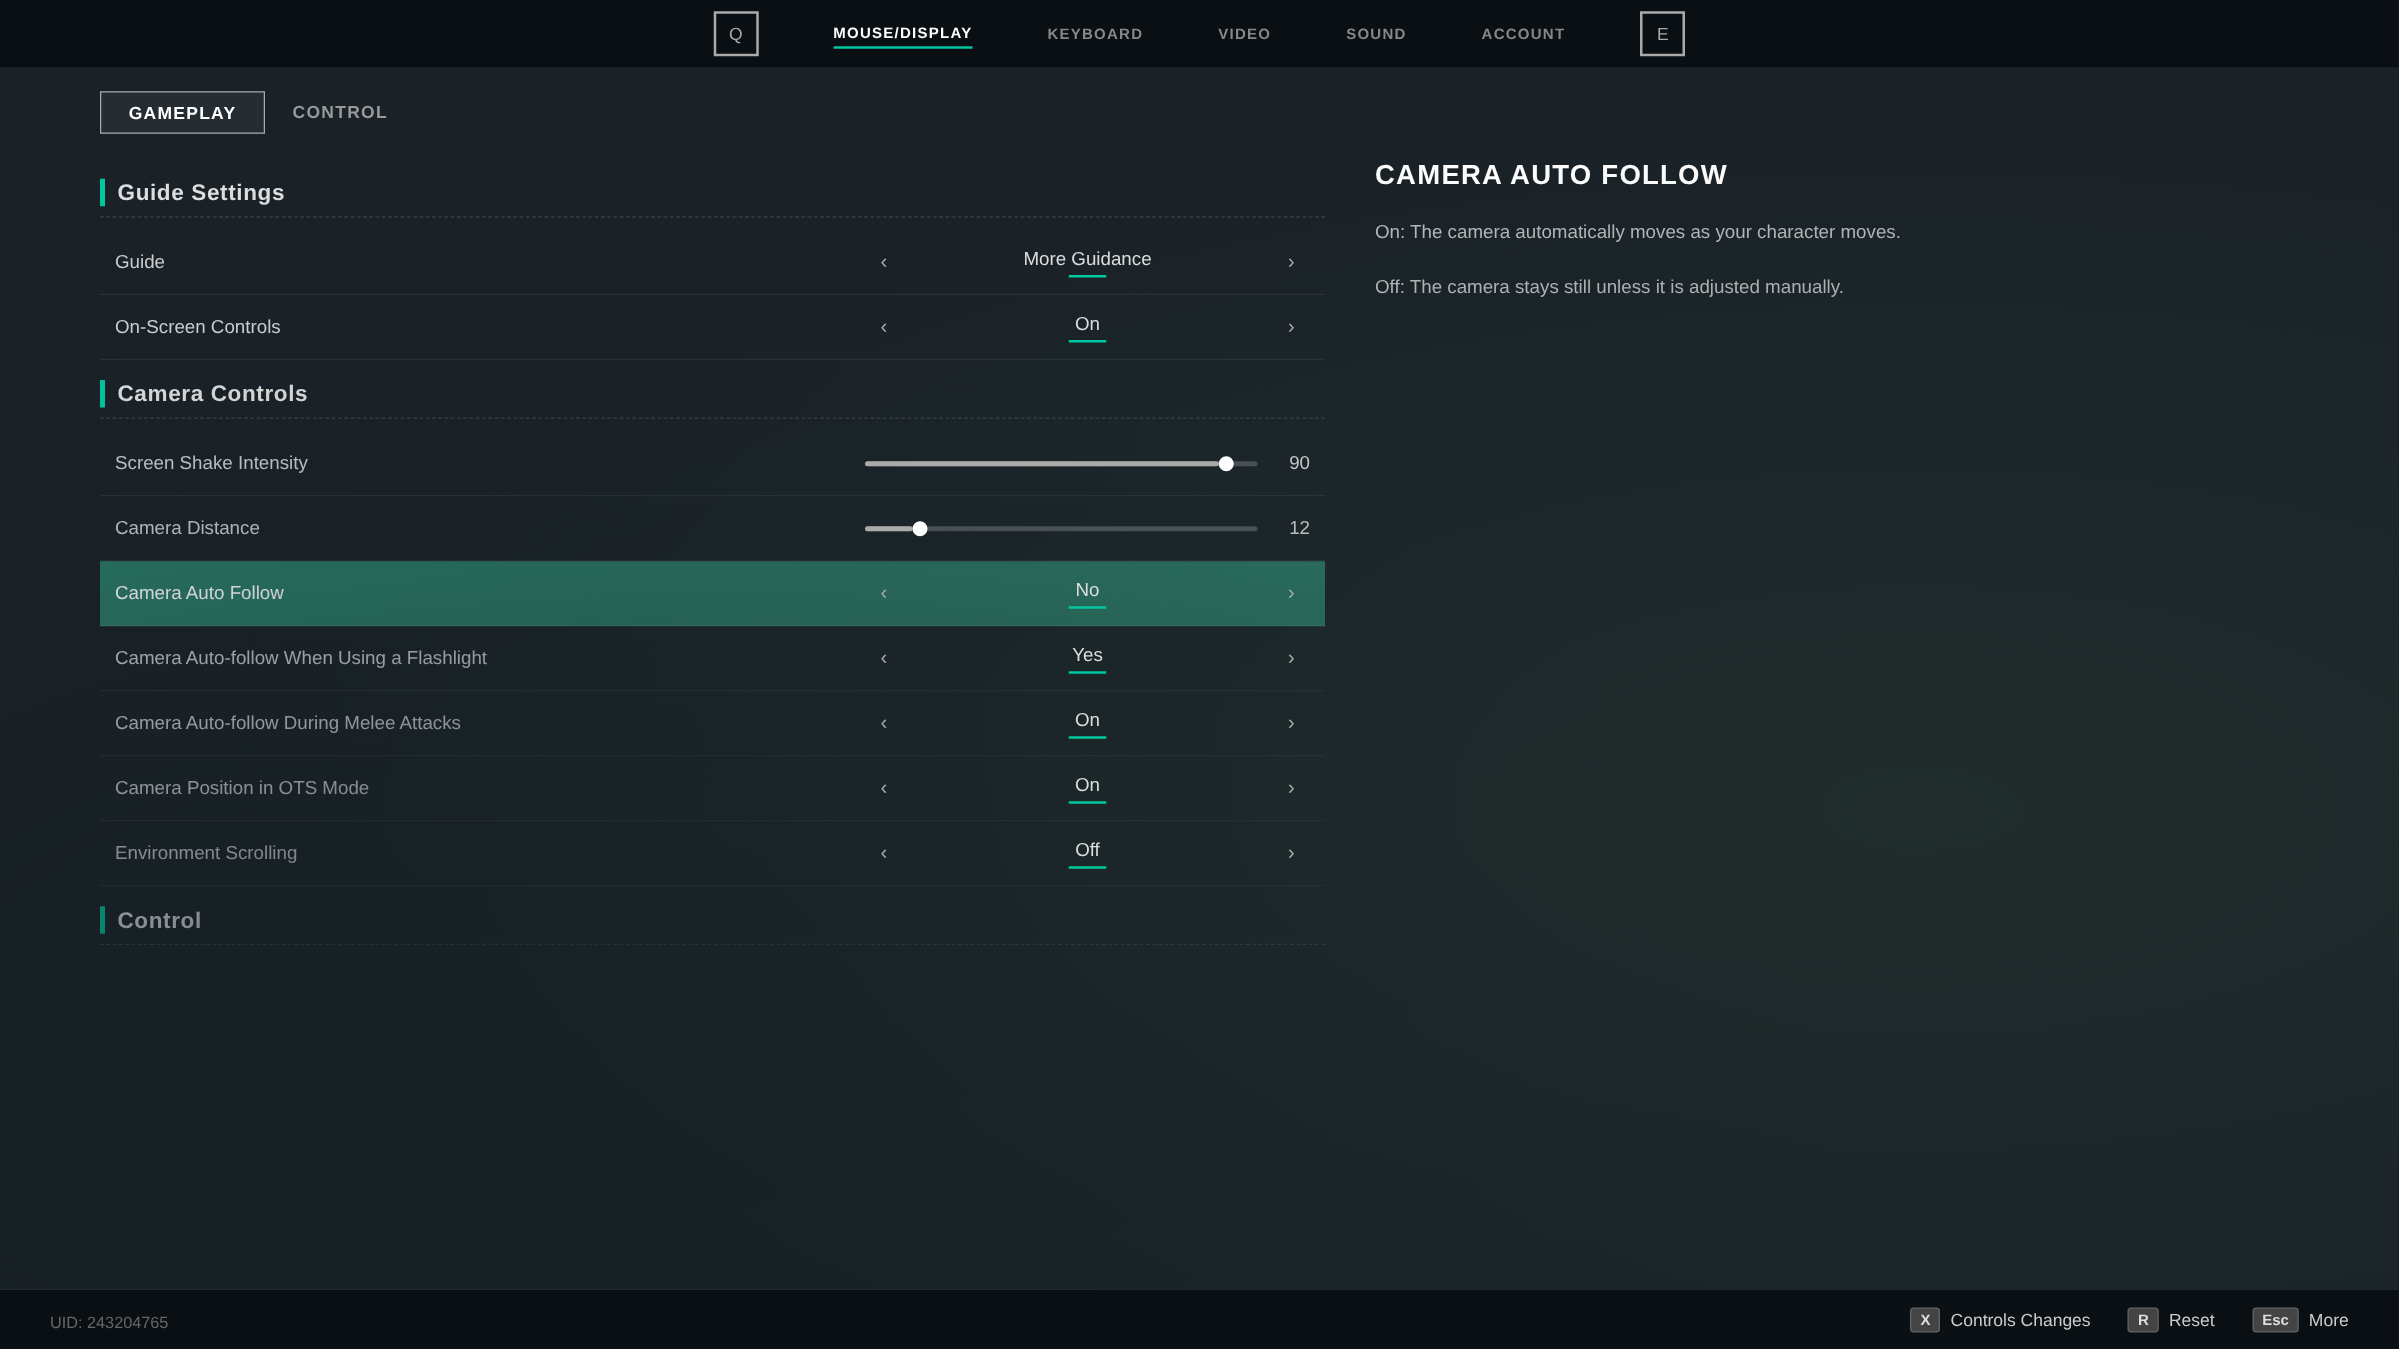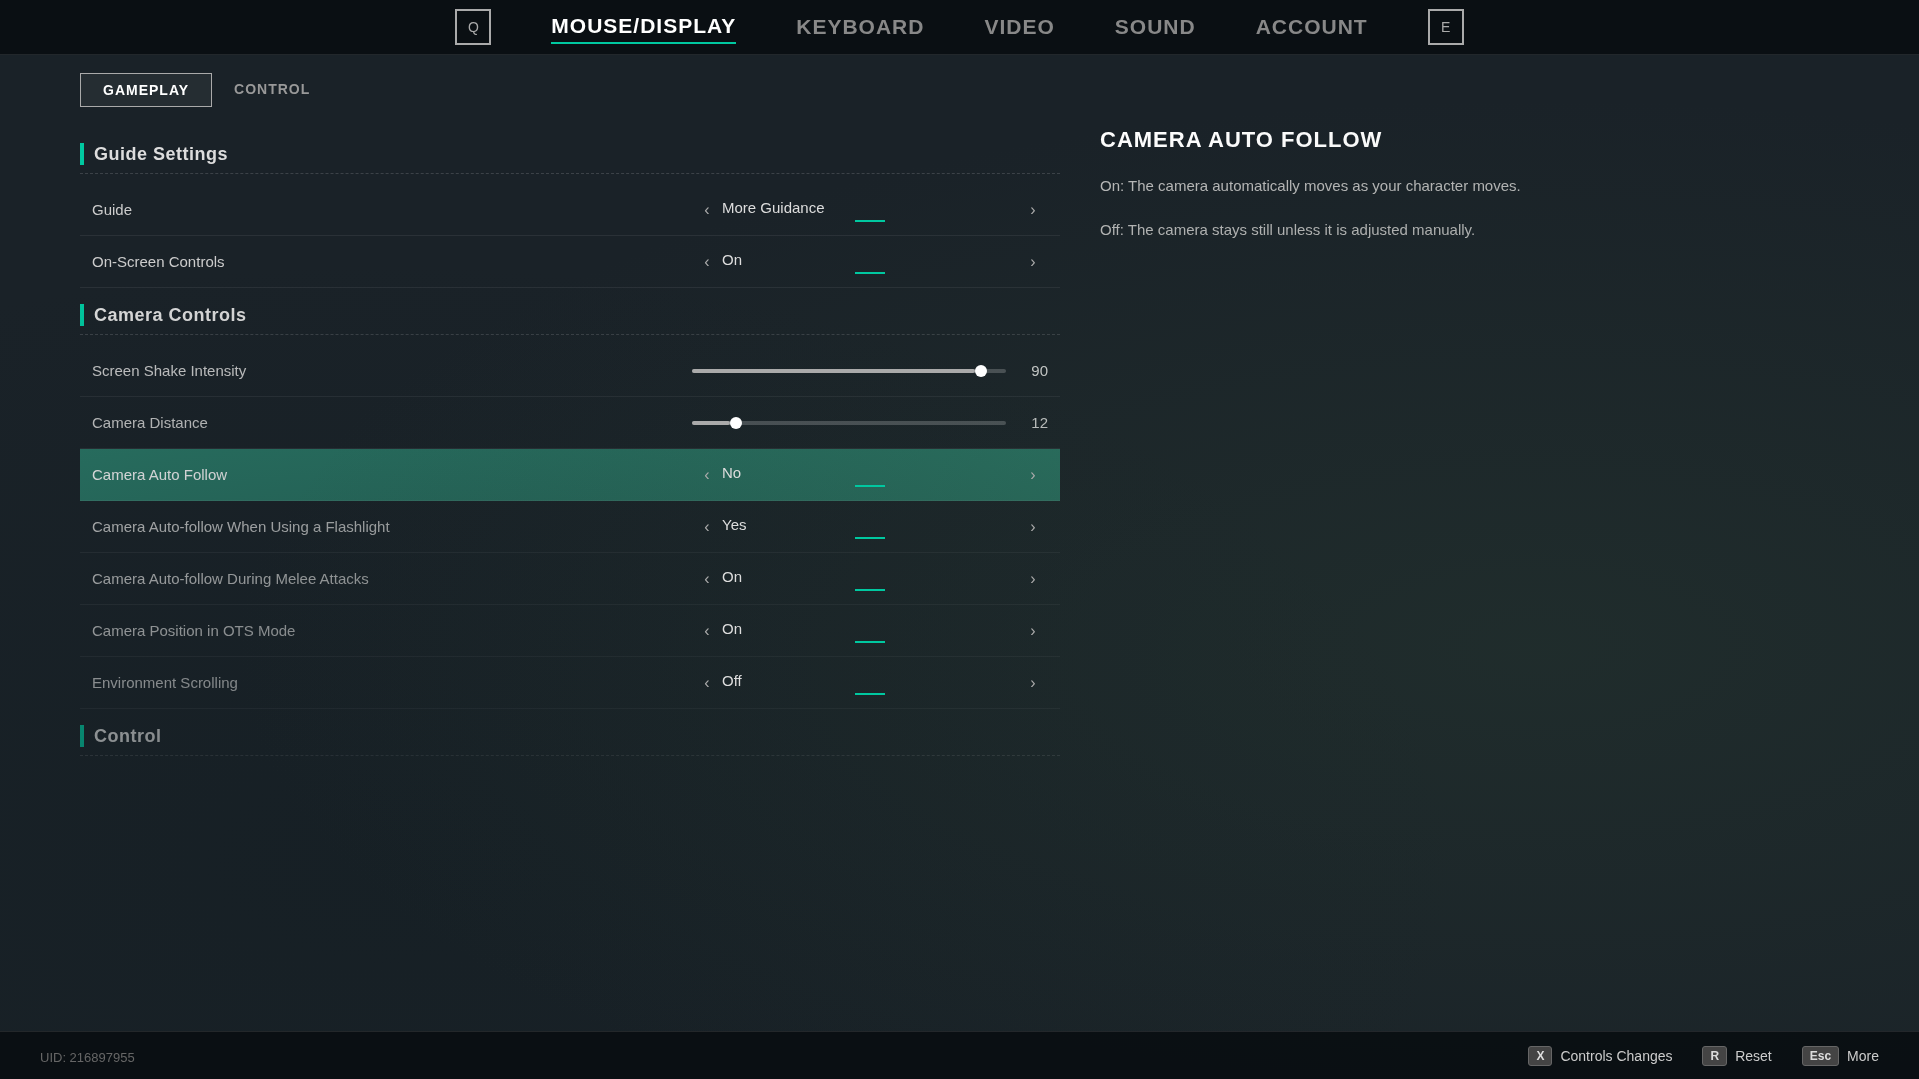--- a/index.html
+++ b/index.html
@@ -44,21 +44,21 @@
       border: 2px solid #aaa;
       display: flex;
       align-items: center;
       justify-content: center;
       font-size: 14px;
       color: #aaa;
       cursor: pointer;
     }
 
     .nav-tab {
-      font-size: 21px;
+      font-size: 12px;
       font-weight: bold;
       color: #888;
       letter-spacing: 1px;
       cursor: pointer;
       padding: 4px 0;
       text-transform: uppercase;
     }
 
     .nav-tab.active {
       color: #fff;
@@ -169,20 +169,21 @@
       display: flex;
       align-items: center;
       justify-content: center;
       cursor: pointer;
       font-size: 16px;
       color: #aaa;
     }
 
     .ctrl-value {
       flex: 1;
+      text-align: center;
       font-size: 15px;
       color: #ddd;
       position: relative;
       padding-bottom: 4px;
     }
 
     .ctrl-value::after {
       content: '';
       position: absolute;
       bottom: -2px;
@@ -456,13 +457,13 @@
   <div class="bottom-action">
     <span class="key-badge">R</span>
     <span>Reset</span>
   </div>
   <div class="bottom-action">
     <span class="key-badge">Esc</span>
     <span>More</span>
   </div>
 </div>
 
-<div class="uid-label">UID: 216897955</div>
+<div class="uid-label">UID: 243204765</div>
 
 </body></html>

